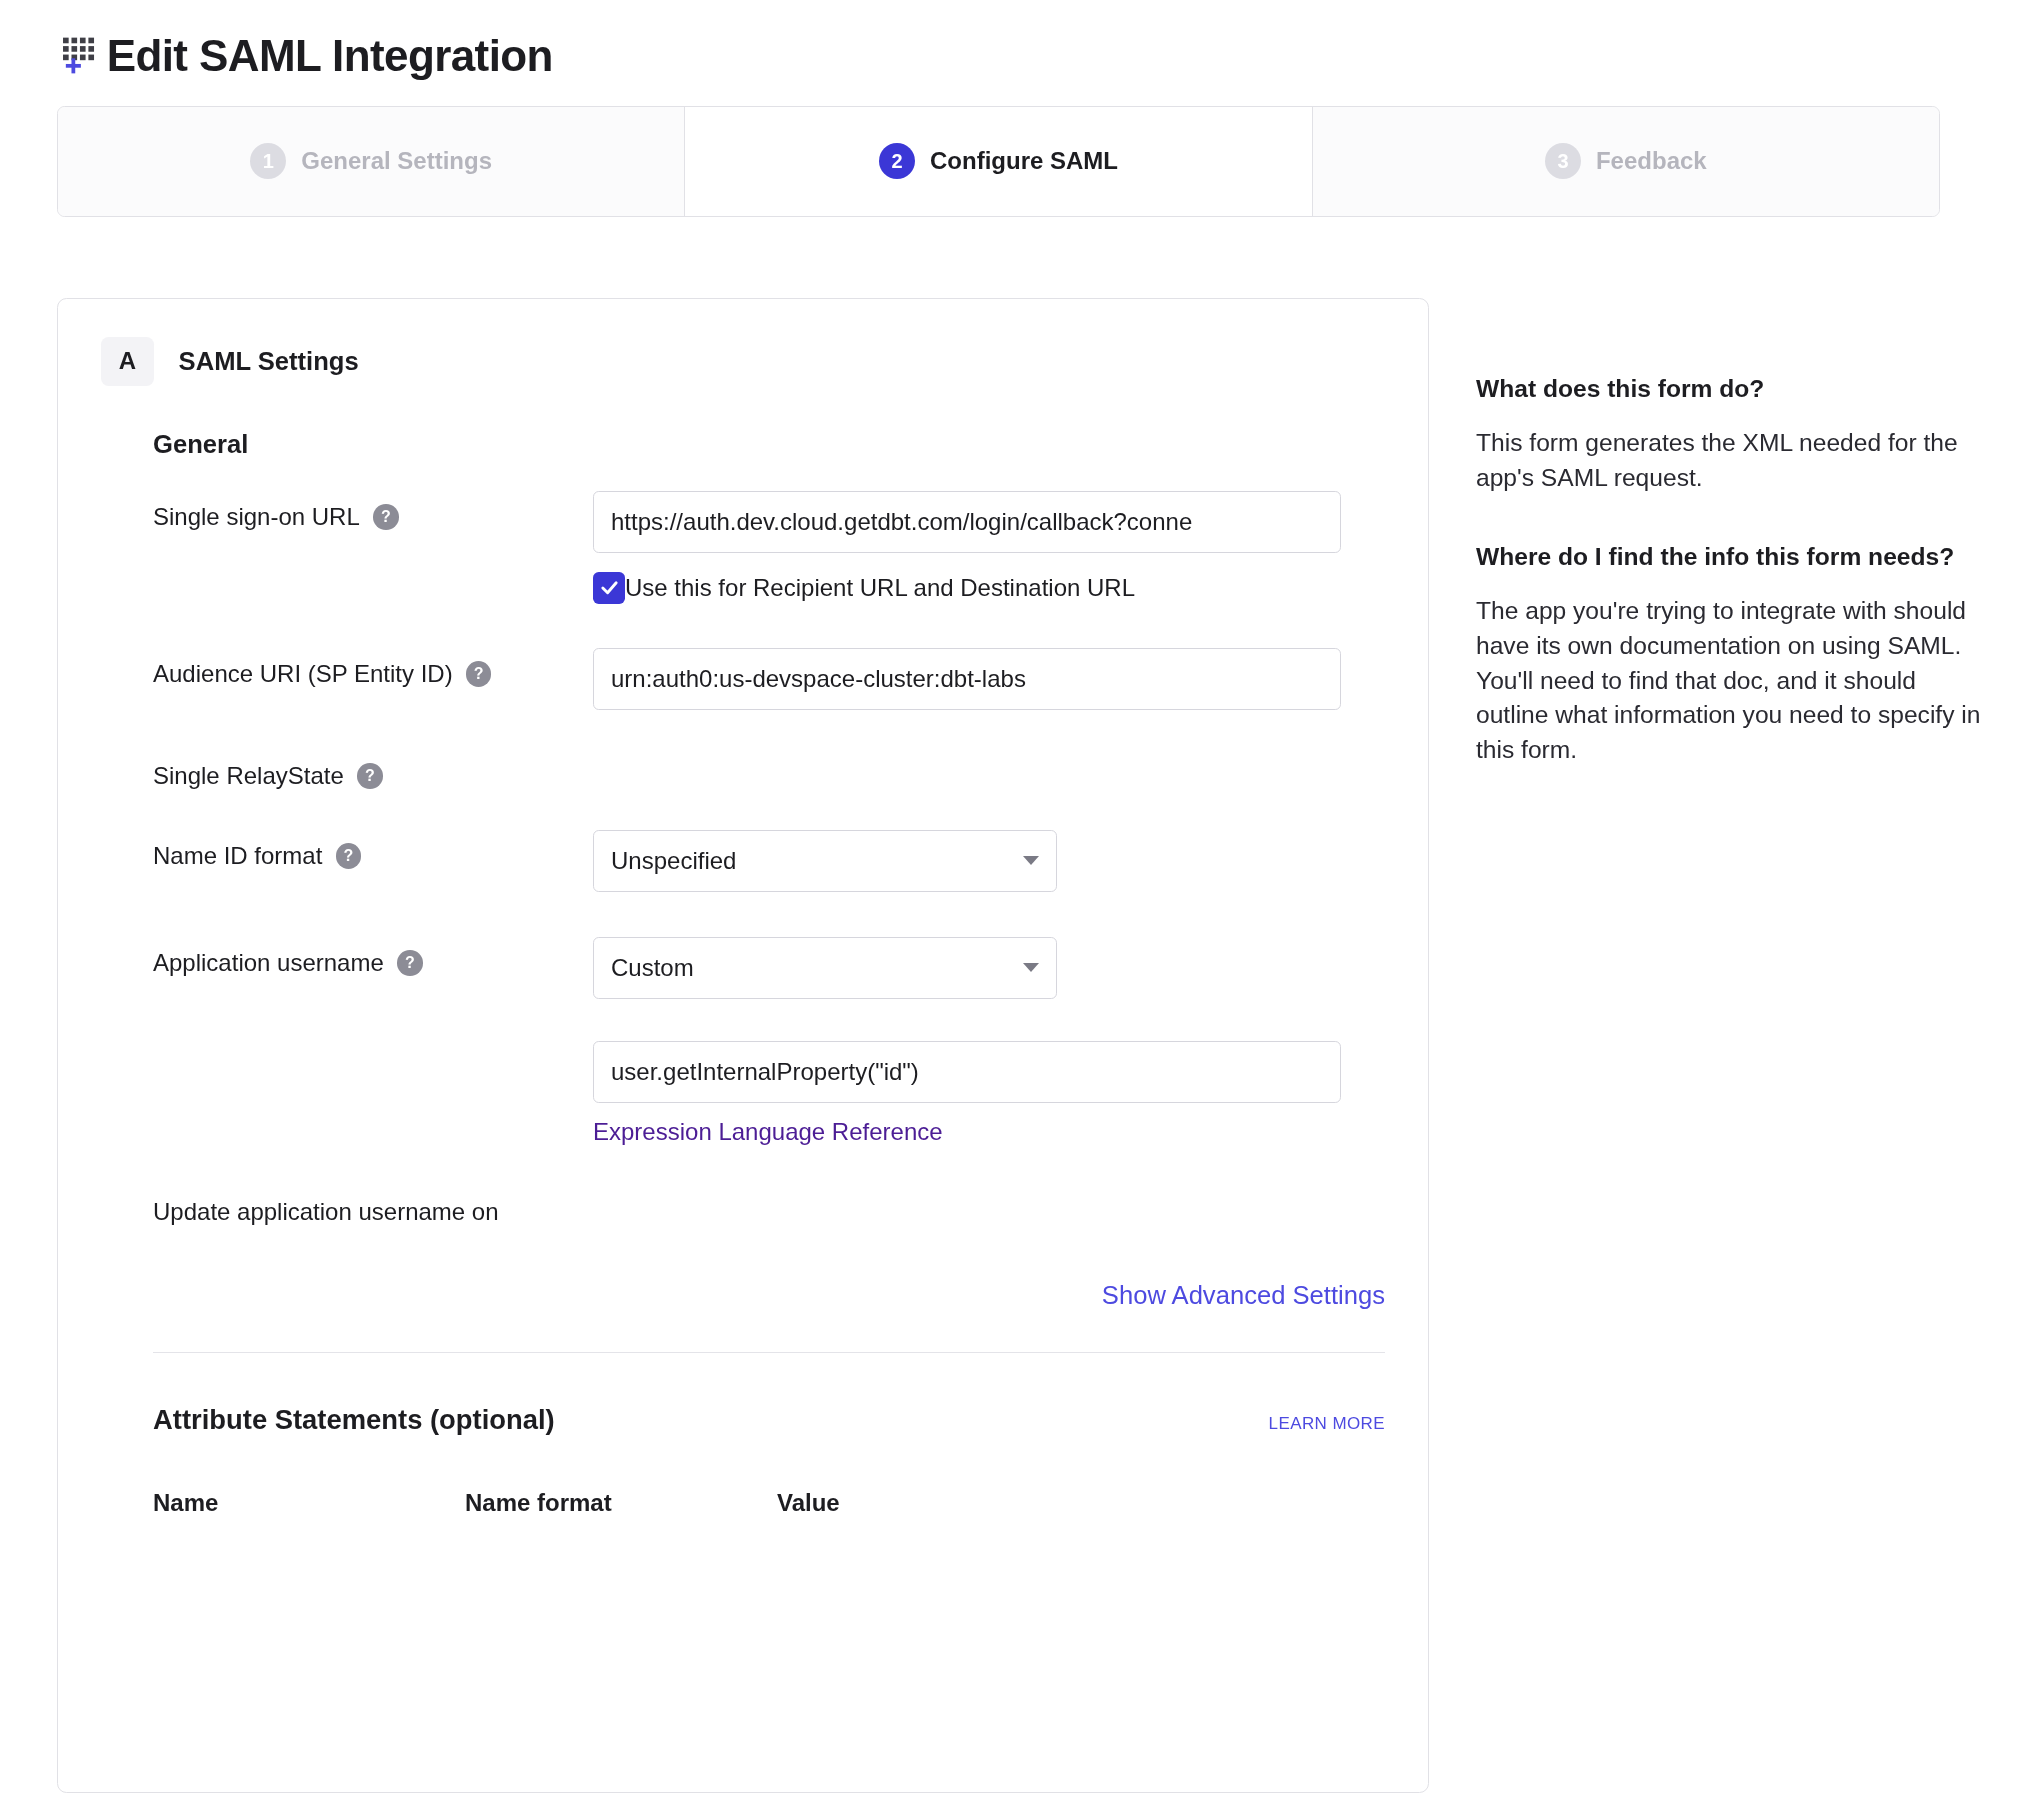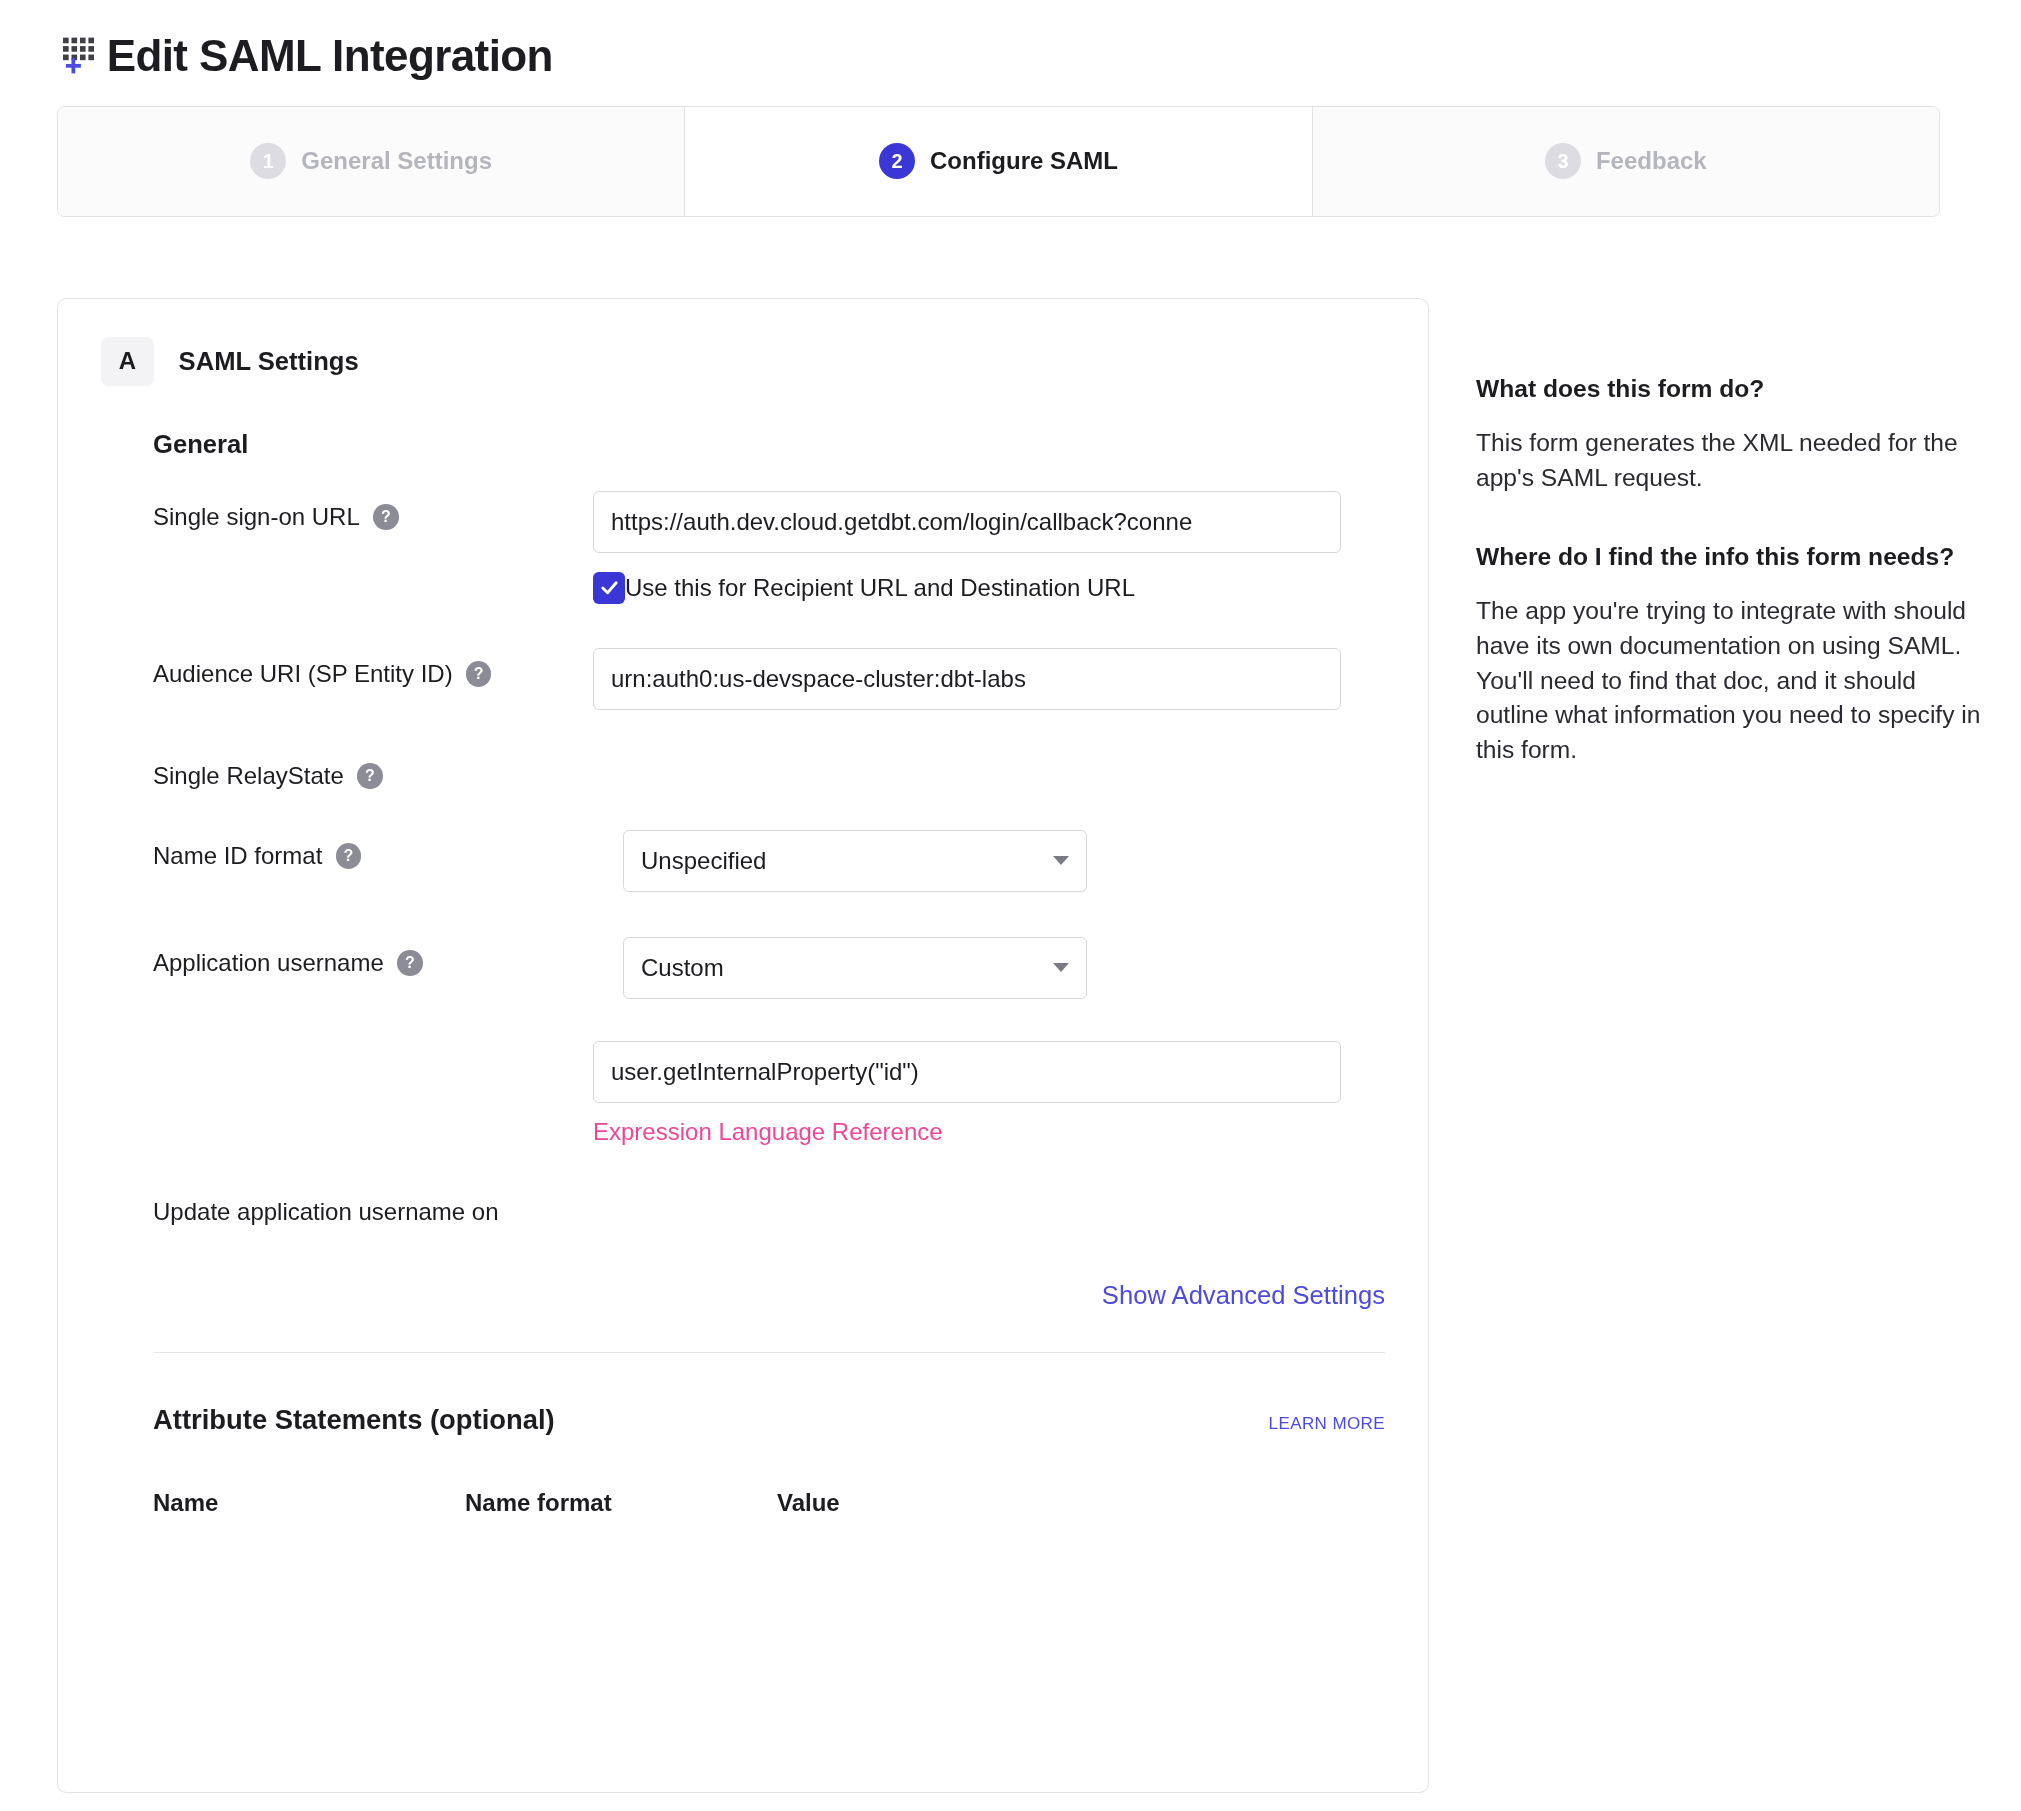--- a/index.html
+++ b/index.html
@@ -186,21 +186,20 @@
     border-radius: 5.7px;
     background: #ffffff;
     font-size: 24px;
     color: #1d1d21;
     padding: 0 17px;
     display: flex;
     align-items: center;
     justify-content: space-between;
     cursor: pointer;
     user-select: none;
-    margin-left: 30px;
   }
   .caret {
     width: 0; height: 0;
     border-left: 8.5px solid transparent;
     border-right: 8.5px solid transparent;
     border-top: 9.5px solid #7a7a85;
     margin-left: 13.2px;
   }
 
   .checkbox-row {
@@ -224,21 +223,21 @@
     color: #1d1d21;
   }
 
   .hint {
     font-size: 23px;
     color: #6f6f7a;
     margin-top: 15px;
   }
 
   .link {
-    color: #ec4899;
+    color: #4c1d95;
     font-size: 24px;
     text-decoration: none;
     cursor: pointer;
     display: inline-block;
     margin-top: 15px;
   }
 
   .advanced-row {
     display: flex;
     justify-content: flex-end;

